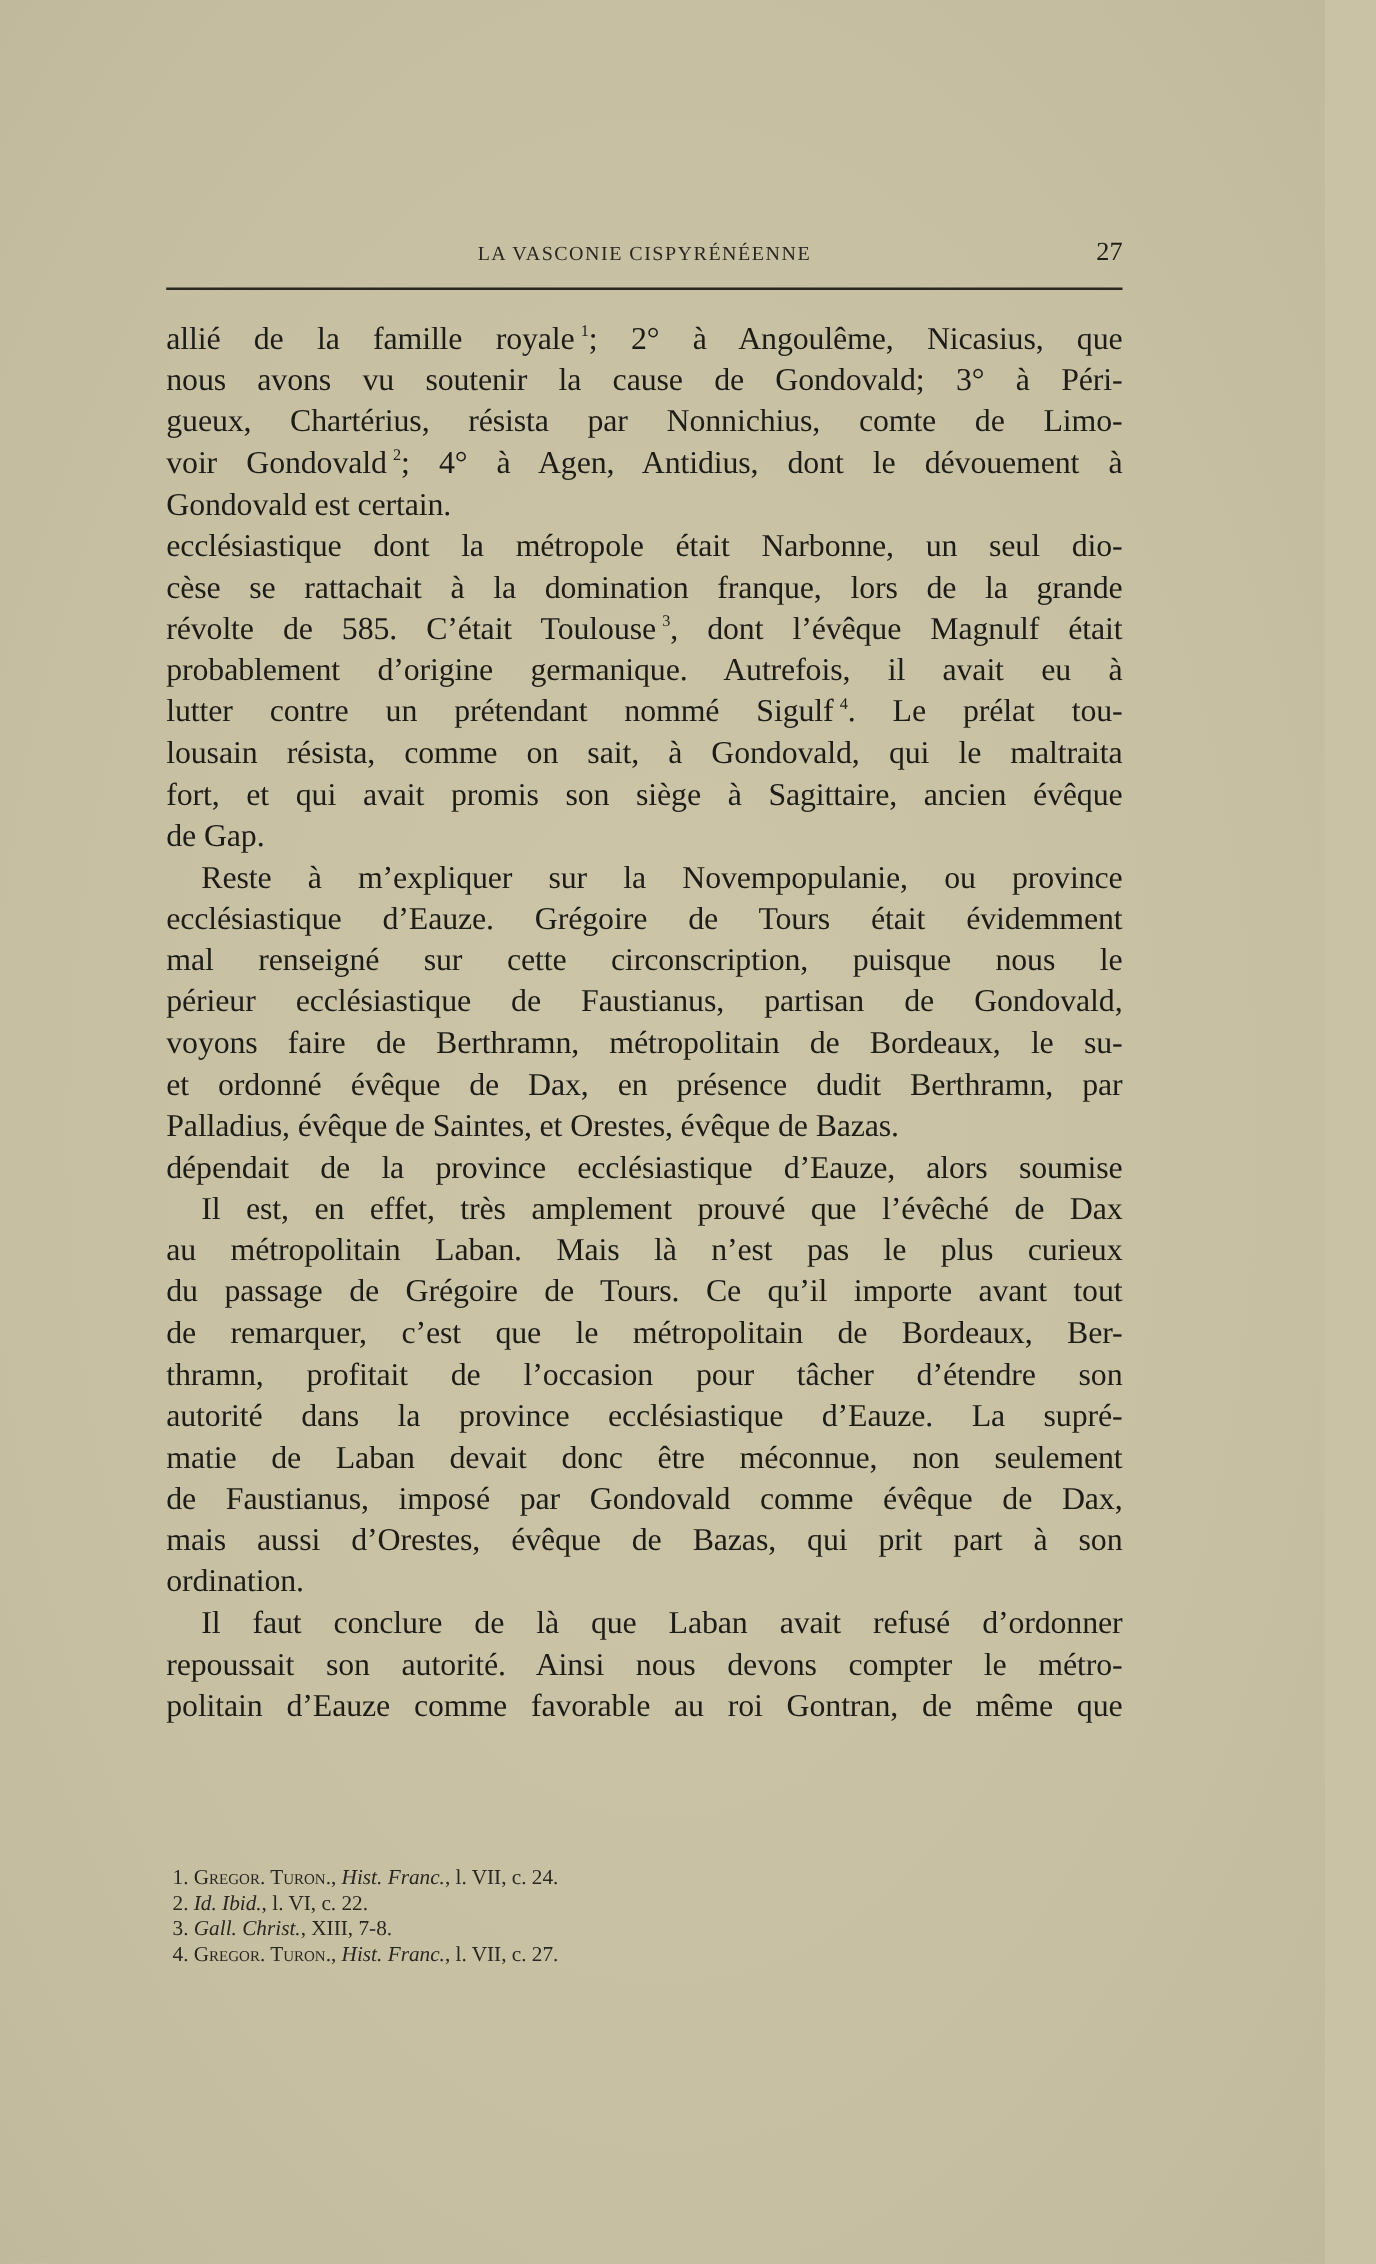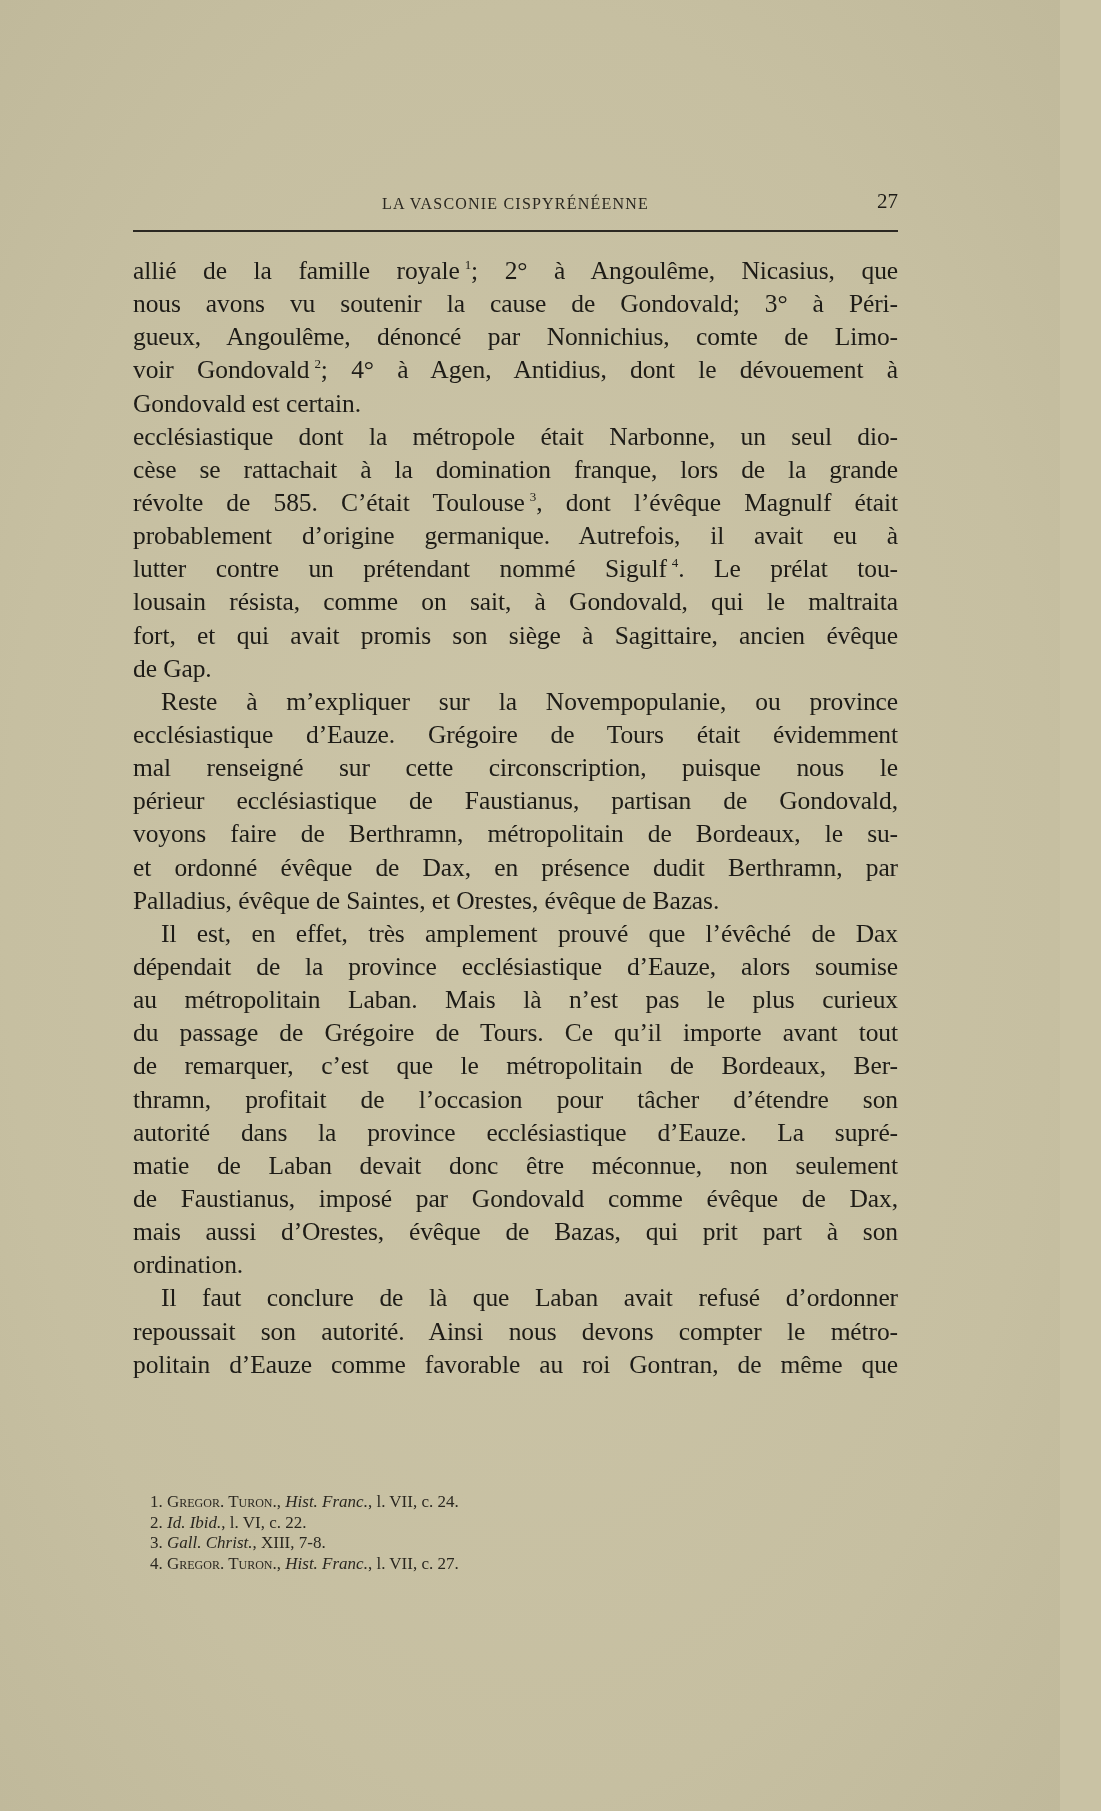--- a/index.html
+++ b/index.html
@@ -18,57 +18,57 @@
   .page-number { position:absolute; right:0; top:0; font-size:21px; font-family:"Liberation Serif", serif; color:#1e1c17; }
   .head-rule { position:absolute; left:133px; top:230px; width:765px; height:2px; background:#2b2822; }
   .body-text { position:absolute; left:133px; top:254px; width:765px; }
   .line { height:33.15px; line-height:33.15px; font-size:25.5px; white-space:nowrap;
     text-align:justify; text-align-last:justify; font-family:"Liberation Serif", serif;
     letter-spacing:-0.1px; }
   .line.last { text-align-last:left; }
   .line.indent { padding-left:28px; }
   sup { font-size:13px; line-height:0; vertical-align:10px; }
   .footnotes { position:absolute; left:138px; top:1492px; width:600px; }
-  .fn { height:20.5px; line-height:20.5px; font-size:17px; white-space:nowrap; font-family:"Liberation Serif", serif; color:#2a2720;margin-left:12px; }
+  .fn { height:20.5px; line-height:20.5px; font-size:17px; white-space:nowrap; font-family:"Liberation Serif", serif; color:#2a2720; }
   .sc { font-variant:small-caps; }
   .it { font-style:italic; }
 </style>
 </head>
 <body>
 
 <div class="page">
   <div class="running-head">
     <div class="running-title">LA VASCONIE CISPYRÉNÉENNE</div>
     <div class="page-number">27</div>
   </div>
   <div class="head-rule"></div>
 
   <div class="body-text" id="body-text">
       <div class="line"><span>allié de la famille royale</span> <sup>1</sup><span>; 2° à Angoulême, Nicasius, que</span></div>
       <div class="line"><span>nous avons vu soutenir la cause de Gondovald; 3° à Péri-</span></div>
-      <div class="line"><span>gueux, Angoulême, dénoncé par Nonnichius, comte de Limo-</span></div>
+      <div class="line"><span>gueux, Chartérius, résista par Nonnichius, comte de Limo-</span></div>
       <div class="line"><span>voir Gondovald</span> <sup>2</sup><span>; 4° à Agen, Antidius, dont le dévouement à</span></div>
       <div class="line last"><span>Gondovald est certain.</span></div>
       <div class="line"><span>ecclésiastique dont la métropole était Narbonne, un seul dio-</span></div>
       <div class="line"><span>cèse se rattachait à la domination franque, lors de la grande</span></div>
       <div class="line"><span>révolte de 585. C’était Toulouse</span> <sup>3</sup><span>, dont l’évêque Magnulf était</span></div>
       <div class="line"><span>probablement d’origine germanique. Autrefois, il avait eu à</span></div>
       <div class="line"><span>lutter contre un prétendant nommé Sigulf</span> <sup>4</sup><span>. Le prélat tou-</span></div>
       <div class="line"><span>lousain résista, comme on sait, à Gondovald, qui le maltraita</span></div>
       <div class="line"><span>fort, et qui avait promis son siège à Sagittaire, ancien évêque</span></div>
       <div class="line last"><span>de Gap.</span></div>
       <div class="line indent"><span>Reste à m’expliquer sur la Novempopulanie, ou province</span></div>
       <div class="line"><span>ecclésiastique d’Eauze. Grégoire de Tours était évidemment</span></div>
       <div class="line"><span>mal renseigné sur cette circonscription, puisque nous le</span></div>
       <div class="line"><span>périeur ecclésiastique de Faustianus, partisan de Gondovald,</span></div>
       <div class="line"><span>voyons faire de Berthramn, métropolitain de Bordeaux, le su-</span></div>
       <div class="line"><span>et ordonné évêque de Dax, en présence dudit Berthramn, par</span></div>
       <div class="line last"><span>Palladius, évêque de Saintes, et Orestes, évêque de Bazas.</span></div>
+      <div class="line"><span>dépendait de la province ecclésiastique d’Eauze, alors soumise</span></div>
       <div class="line indent"><span>Il est, en effet, très amplement prouvé que l’évêché de Dax</span></div>
-      <div class="line"><span>dépendait de la province ecclésiastique d’Eauze, alors soumise</span></div>
       <div class="line"><span>au métropolitain Laban. Mais là n’est pas le plus curieux</span></div>
       <div class="line"><span>du passage de Grégoire de Tours. Ce qu’il importe avant tout</span></div>
       <div class="line"><span>de remarquer, c’est que le métropolitain de Bordeaux, Ber-</span></div>
       <div class="line"><span>thramn, profitait de l’occasion pour tâcher d’étendre son</span></div>
       <div class="line"><span>autorité dans la province ecclésiastique d’Eauze. La supré-</span></div>
       <div class="line"><span>matie de Laban devait donc être méconnue, non seulement</span></div>
       <div class="line"><span>de Faustianus, imposé par Gondovald comme évêque de Dax,</span></div>
       <div class="line"><span>mais aussi d’Orestes, évêque de Bazas, qui prit part à son</span></div>
       <div class="line last"><span>ordination.</span></div>
       <div class="line indent"><span>Il faut conclure de là que Laban avait refusé d’ordonner</span></div>

